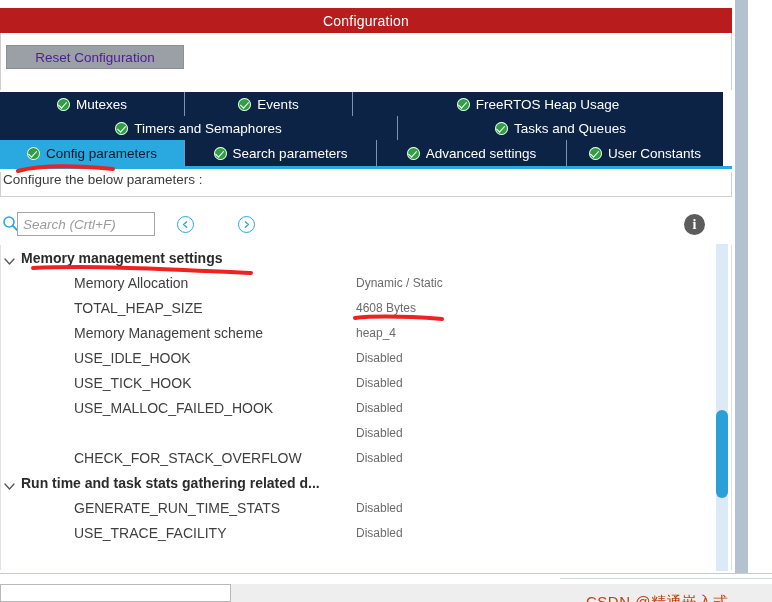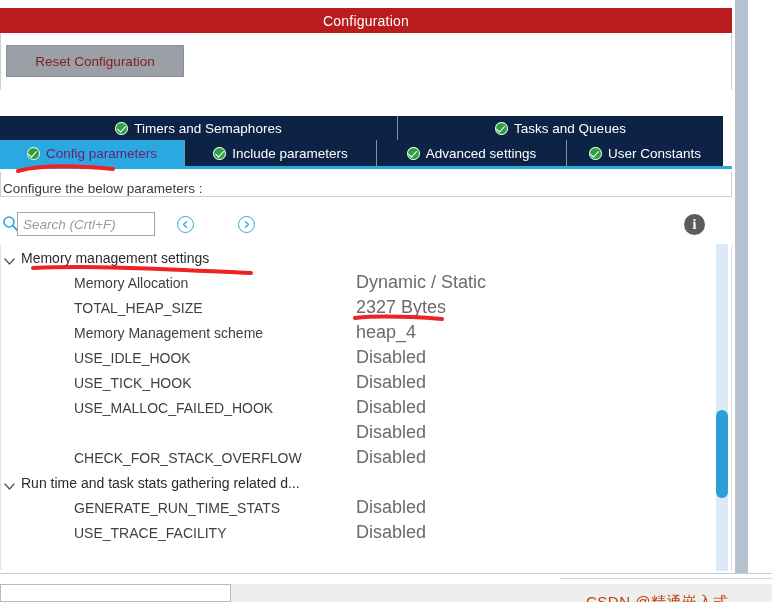--- a/index.html
+++ b/index.html
@@ -38,23 +38,23 @@
     position: absolute;
     left: 0; top: 33px;
     width: 732px; height: 57px;
     background: #ffffff;
     border-left: 1px solid #cfcfcf;
     border-right: 1px solid #cfcfcf;
   }
   .reset-btn {
     position: absolute;
     left: 5px; top: 12px;
-    width: 178px; height: 32px;
+    width: 178px; height: 24px;
     background: #9aa0a6;
-    color: #7f1d1d;
+    color: #4c1d95;
     border: 1px solid #8b9197;
     font-size: 13.5px;
     display: flex;
     align-items: center;
     justify-content: center;
     cursor: default;
   }
 
   
   .tabrow {
@@ -79,21 +79,21 @@
     justify-content: center;
     gap: 6px;
     border-right: 1px solid #7f93ae;
     overflow: hidden;
     white-space: nowrap;
     cursor: default;
   }
   .tab:last-child { border-right: none; }
   .tab.active {
     background: #2aa9e0;
-    color: #701a75;
+    color: #0f172a;
   }
 
   .chk {
     display: inline-block;
     width: 13px; height: 13px;
     border-radius: 50%;
     background: #2f9e44;
     position: relative;
     flex: none;
     box-shadow: 0 0 0 1px #f2fbf4 inset;
@@ -119,21 +119,21 @@
   .subheader {
     position: absolute;
     left: 0; top: 172px;
     width: 732px; height: 25px;
     border-bottom: 1px solid #cfcfcf;
     border-left: 1px solid #cfcfcf;
     border-right: 1px solid #cfcfcf;
     color: #3b3b3b;
     font-size: 13.5px;
     display: flex;
-    align-items: flex-end;
+    align-items: flex-start;
     padding-left: 2px;
     background: #ffffff;
   }
 
   
   .searchbar {
     position: absolute;
     left: 0; top: 205px;
     width: 732px; height: 38px;
     display: flex;
@@ -211,29 +211,30 @@
     white-space: nowrap;
   }
   .row.group { color: #2b2b2b; }
   .caret {
     position: absolute;
     left: 2px; top: 8px;
     width: 13px; height: 9px;
   }
   .row.group .label {
     padding-left: 20px;
+    font-weight: bold;
   }
   .row.param .label {
     padding-left: 73px;
   }
   .value {
     position: absolute;
     left: 355px;
     color: #6b6b6b;
-    font-size: 18px;
+    font-size: 12px;
   }
 
   
   .inner-scroll-track {
     position: absolute;
     left: 716px; top: 244px;
     width: 12px; height: 327px;
     background: #dbeaf6;
   }
   .inner-scroll-thumb {
@@ -314,38 +315,52 @@
   <div class="titlebar">
     <span>Configuration</span>
   </div>
 
   <div class="toolbar">
     <div class="reset-btn">
       <span>Reset Configuration</span>
     </div>
   </div>
 
+  <div class="tabrow" id="tabrow1">
+      <div class="tab" style="width: 185px; flex: 0 0 185px;">
+        <span class="chk"></span>
+        <span>Mutexes</span>
+      </div>
+      <div class="tab" style="width: 168px; flex: 0 0 168px;">
+        <span class="chk"></span>
+        <span>Events</span>
+      </div>
+      <div class="tab" style="width: 370px; flex: 0 0 370px;">
+        <span class="chk"></span>
+        <span>FreeRTOS Heap Usage</span>
+      </div>
+    </div>
   <div class="tabrow" id="tabrow2">
       <div class="tab" style="width: 398px; flex: 0 0 398px;">
         <span class="chk"></span>
         <span>Timers and Semaphores</span>
       </div>
       <div class="tab" style="width: 325px; flex: 0 0 325px;">
         <span class="chk"></span>
         <span>Tasks and Queues</span>
       </div>
     </div>
   <div class="tabrow" id="tabrow3">
       <div class="tab active" style="width: 185px; flex: 0 0 185px;">
         <span class="chk"></span>
         <span>Config parameters</span>
       </div>
       <div class="tab" style="width: 192px; flex: 0 0 192px;">
         <span class="chk"></span>
-        <span>Include parameters</span>
+        <span>Search parameters</span>
       </div>
       <div class="tab" style="width: 190px; flex: 0 0 190px;">
         <span class="chk"></span>
         <span>Advanced settings</span>
       </div>
       <div class="tab" style="width: 156px; flex: 0 0 156px;">
         <span class="chk"></span>
         <span>User Constants</span>
       </div>
     </div>
@@ -385,21 +400,21 @@
             <polyline points="2,2 6.5,7 11,2" fill="none" stroke="#555" stroke-width="1.3" stroke-linecap="round" stroke-linejoin="round"></polyline>
           </svg></span>
         <span class="label">Memory management settings</span>
       </div>
       <div class="row param">
         <span class="label">Memory Allocation</span>
         <span class="value">Dynamic / Static</span>
       </div>
       <div class="row param">
         <span class="label">TOTAL_HEAP_SIZE</span>
-        <span class="value">2327 Bytes</span>
+        <span class="value">4608 Bytes</span>
       </div>
       <div class="row param">
         <span class="label">Memory Management scheme</span>
         <span class="value">heap_4</span>
       </div>
       <div class="row param">
         <span class="label">USE_IDLE_HOOK</span>
         <span class="value">Disabled</span>
       </div>
       <div class="row param">

